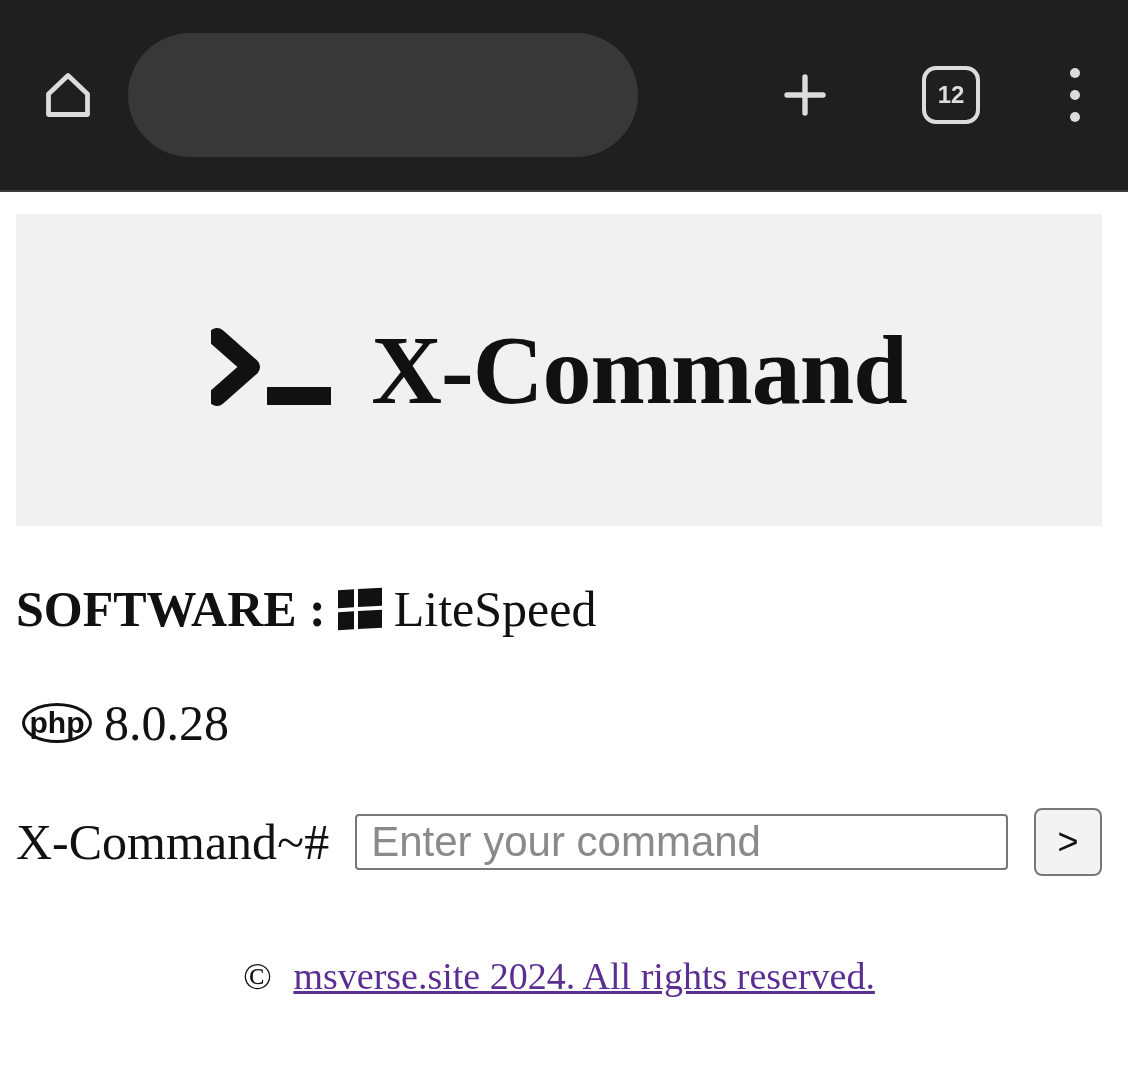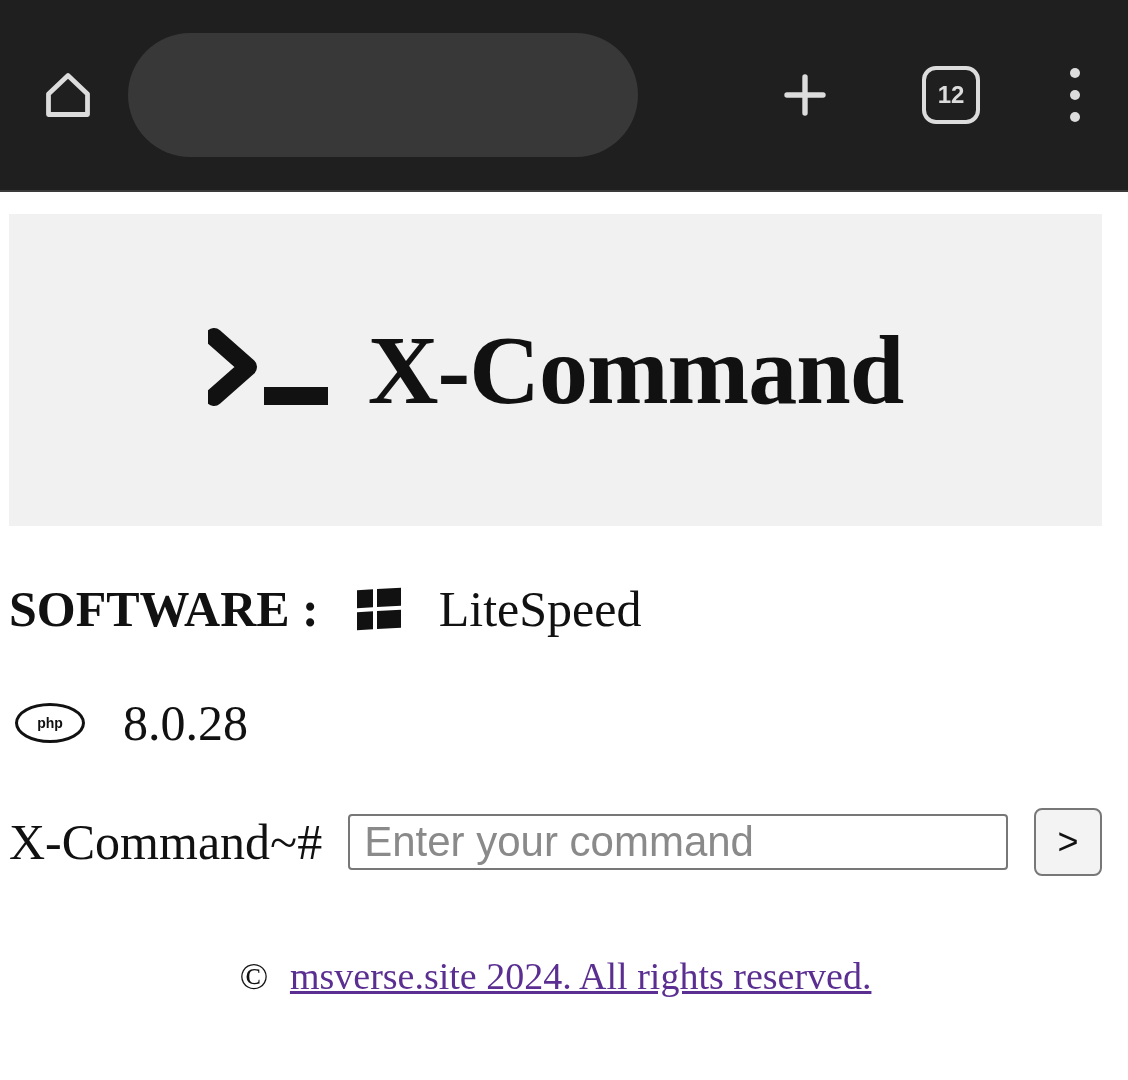--- a/index.html
+++ b/index.html
@@ -67,21 +67,21 @@
     }
     .dots span {
       width: 10px;
       height: 10px;
       background: #dcdcdc;
       border-radius: 50%;
     }
 
     
     .page {
-      padding: 22px 26px 0 9px;
+      padding: 22px 26px 0 16px;
     }
     .hero {
       background: #f1f1f1;
       height: 312px;
       display: flex;
       align-items: center;
       justify-content: center;
       gap: 24px;
     }
     .hero-title {
@@ -98,21 +98,21 @@
     }
     .info-block {
       padding: 54px 0 0 0;
     }
     .info-row {
       display: flex;
       align-items: center;
       font-size: 50px;
       color: #111;
       margin-bottom: 56px;
-      gap: 32px;
+      gap: 6px;
     }
     .info-label {
       font-weight: 700;
     }
     .info-value {
       font-weight: 400;
     }
     .win-icon {
       display: inline-grid;
       grid-template-columns: 16px 24px;
@@ -124,21 +124,21 @@
     .win-icon span { background: #111; }
     .php-badge {
       display: inline-flex;
       align-items: center;
       justify-content: center;
       border: 3px solid #111;
       border-radius: 50%;
       width: 70px;
       height: 40px;
       font-family: Arial, sans-serif;
-      font-size: 14px;
+      font-size: 30px;
       font-weight: 700;
       color: #111;
       margin: 0 6px;
     }
 
     .cmd-row {
       display: flex;
       align-items: center;
       gap: 26px;
       font-size: 50px;

